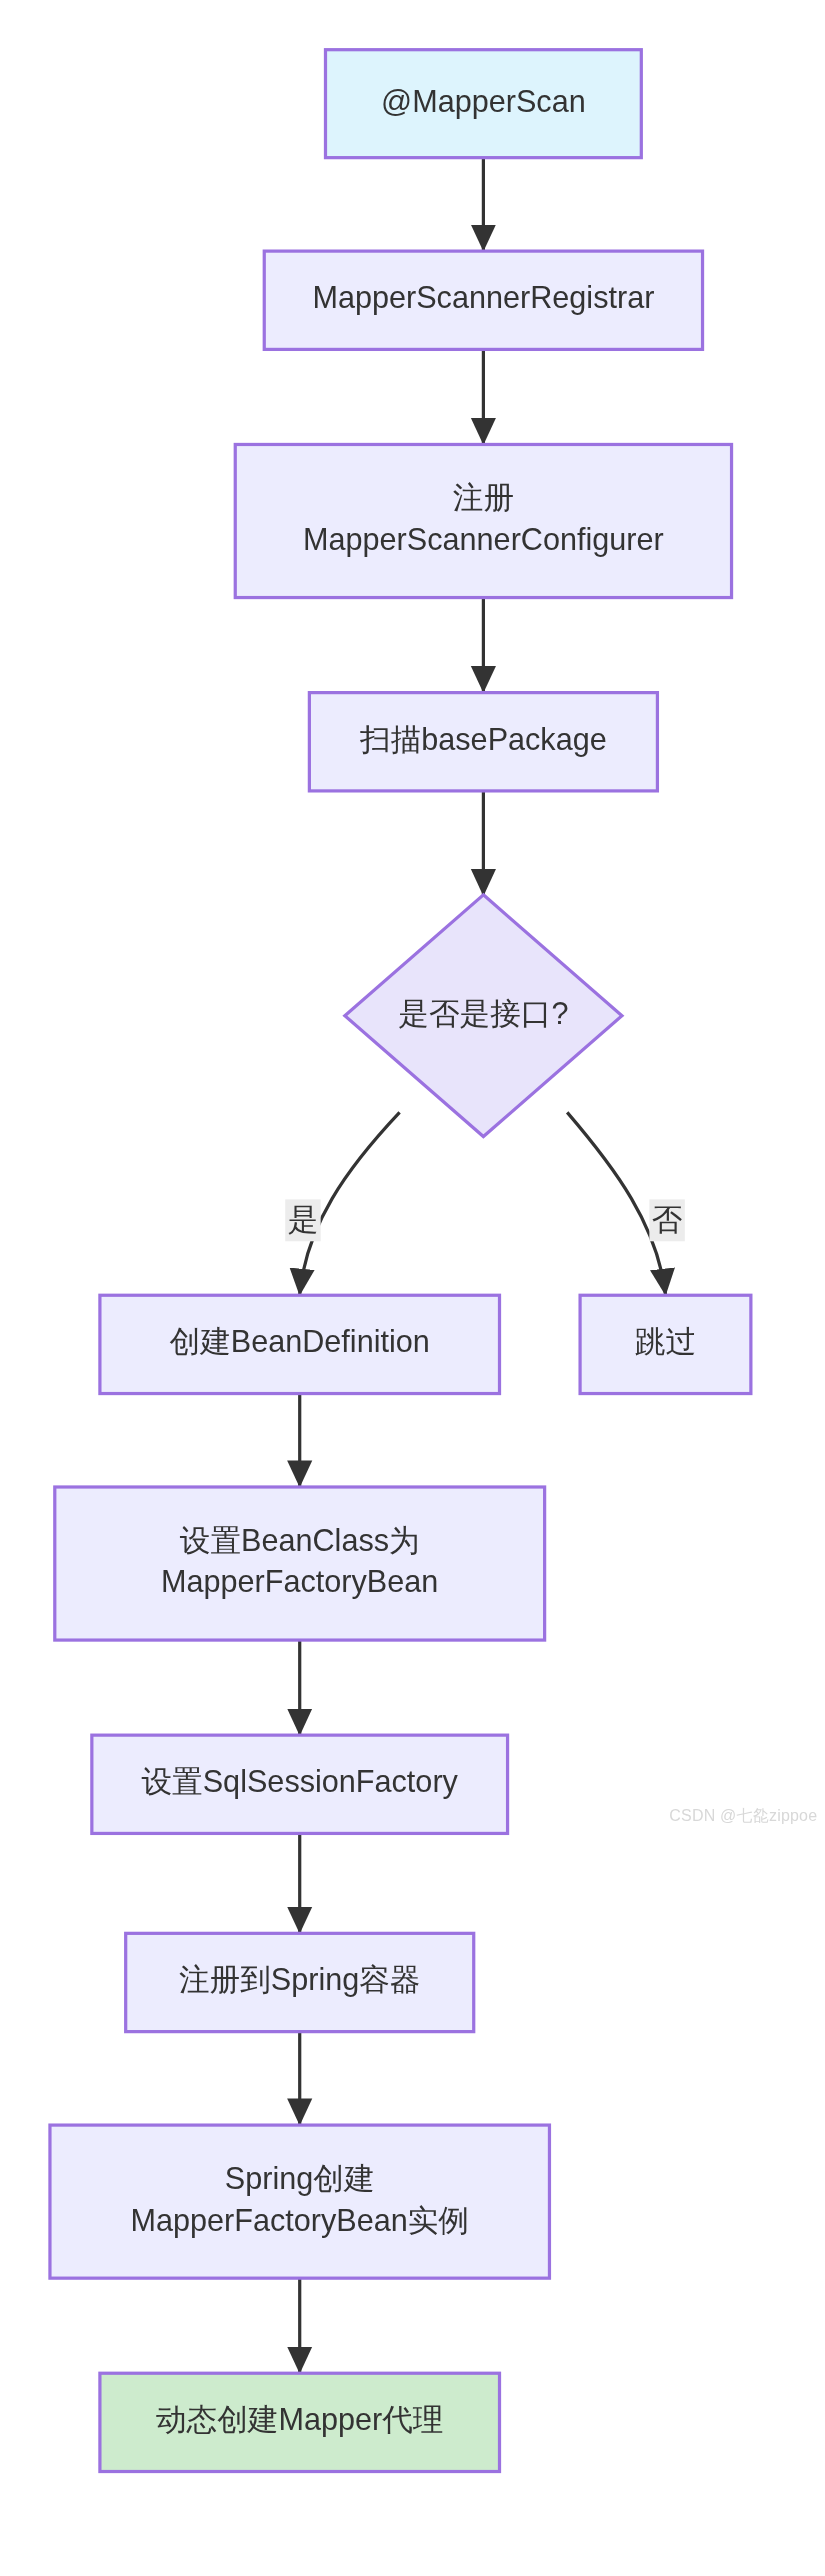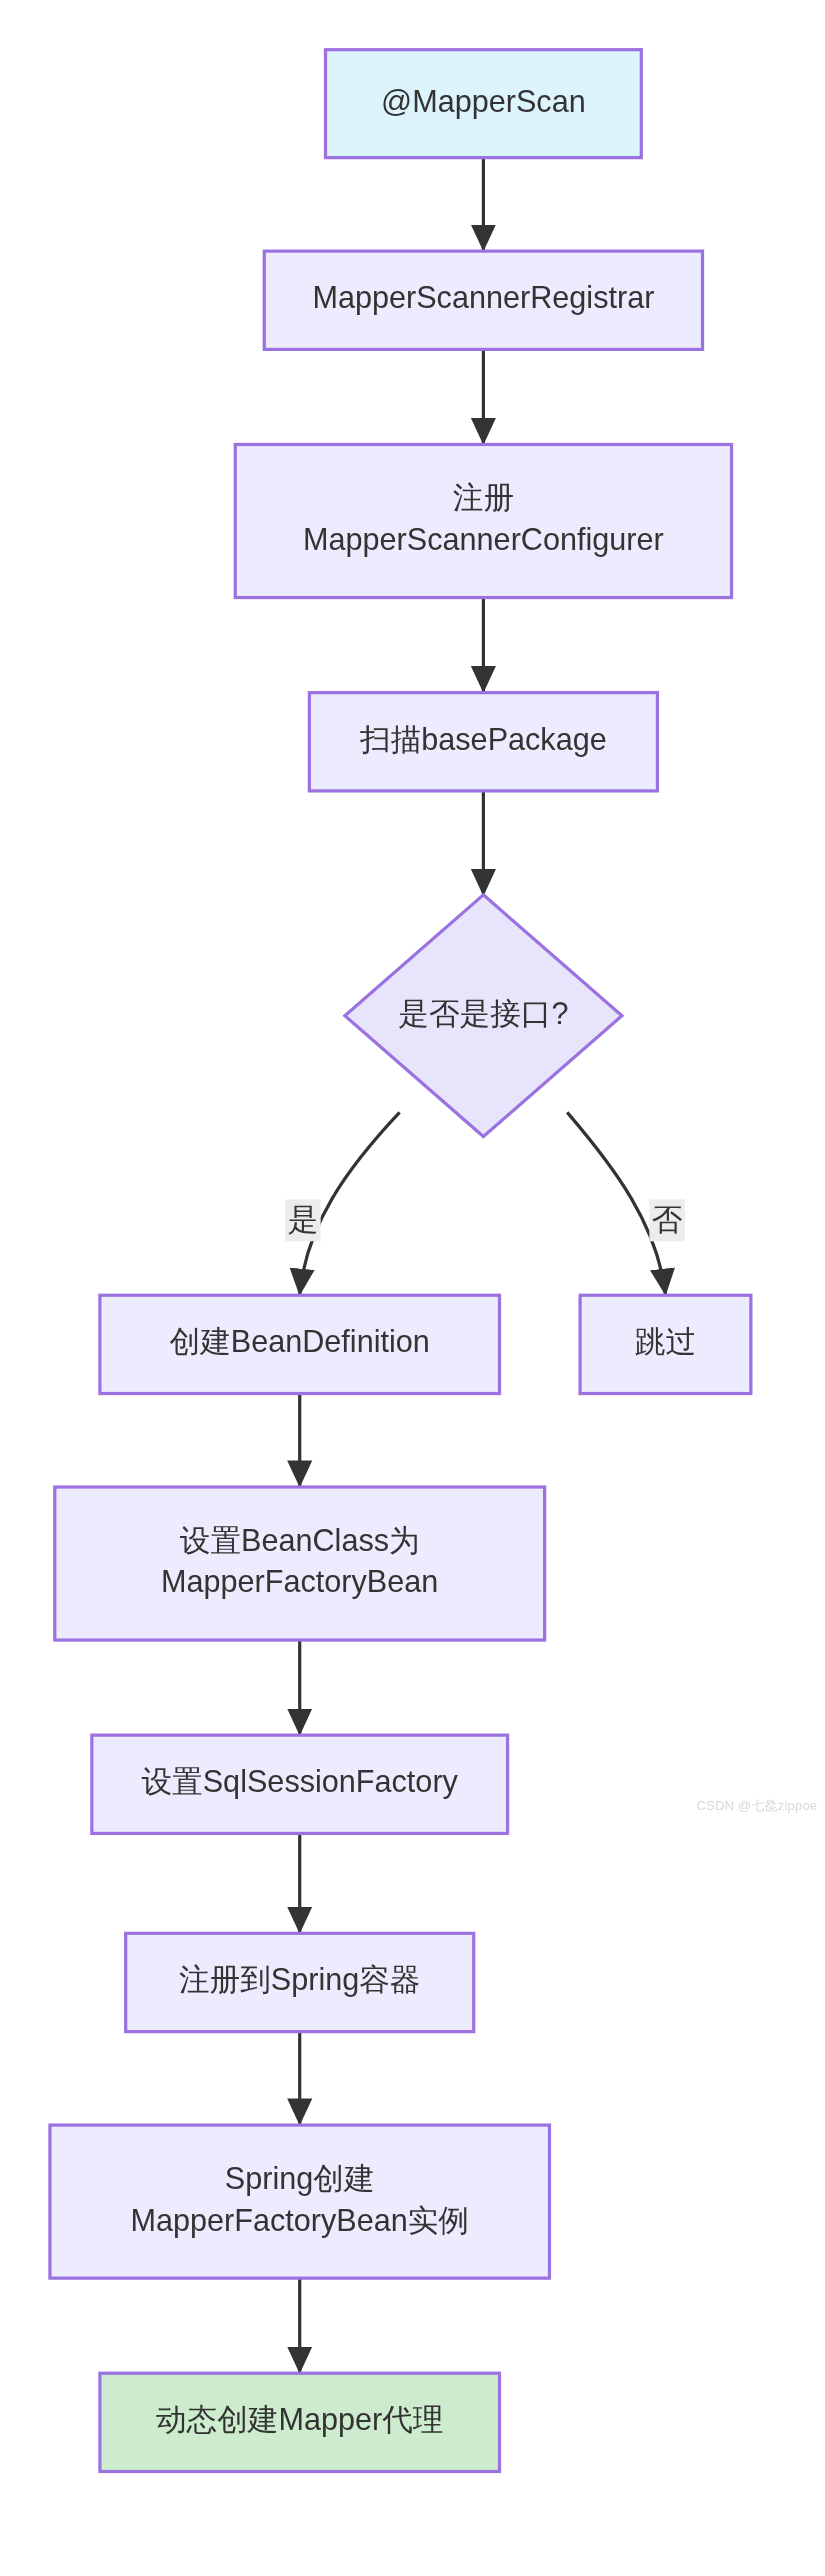--- a/index.html
+++ b/index.html
@@ -50,23 +50,23 @@
   .edge-label-text {
     font-family: "Liberation Sans", "DejaVu Sans", sans-serif;
     font-size: 19px;
     fill: #333333;
     text-anchor: middle;
     dominant-baseline: middle;
   }
   .watermark {
     position: absolute;
     right: 7.7px;
-    bottom: 17px;
+    bottom: 5px;
     font-family: "Liberation Sans", "DejaVu Sans", sans-serif;
-    font-size: 13px;
+    font-size: 16px;
     color: #d8d8d8;
     letter-spacing: 0.2px;
     user-select: none;
   }
 </style>
 </head>
 <body>
 
 <div id="flow-root">
 

